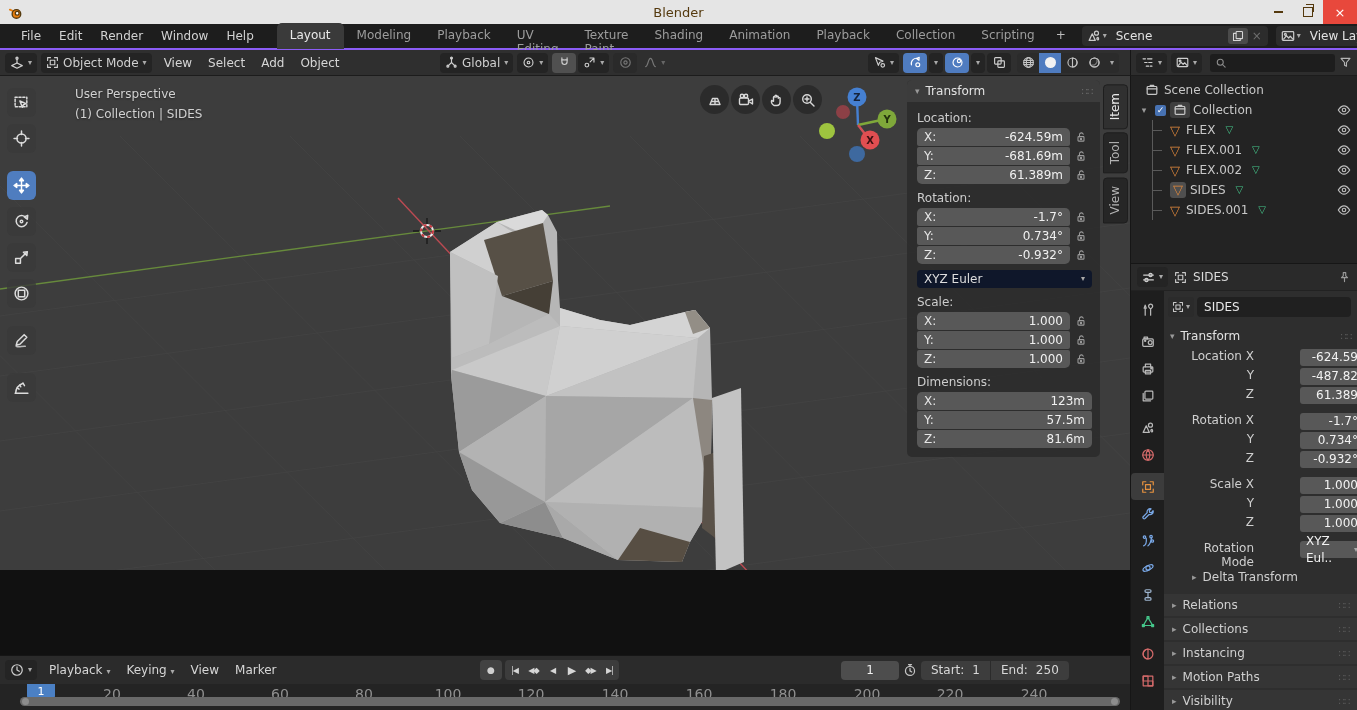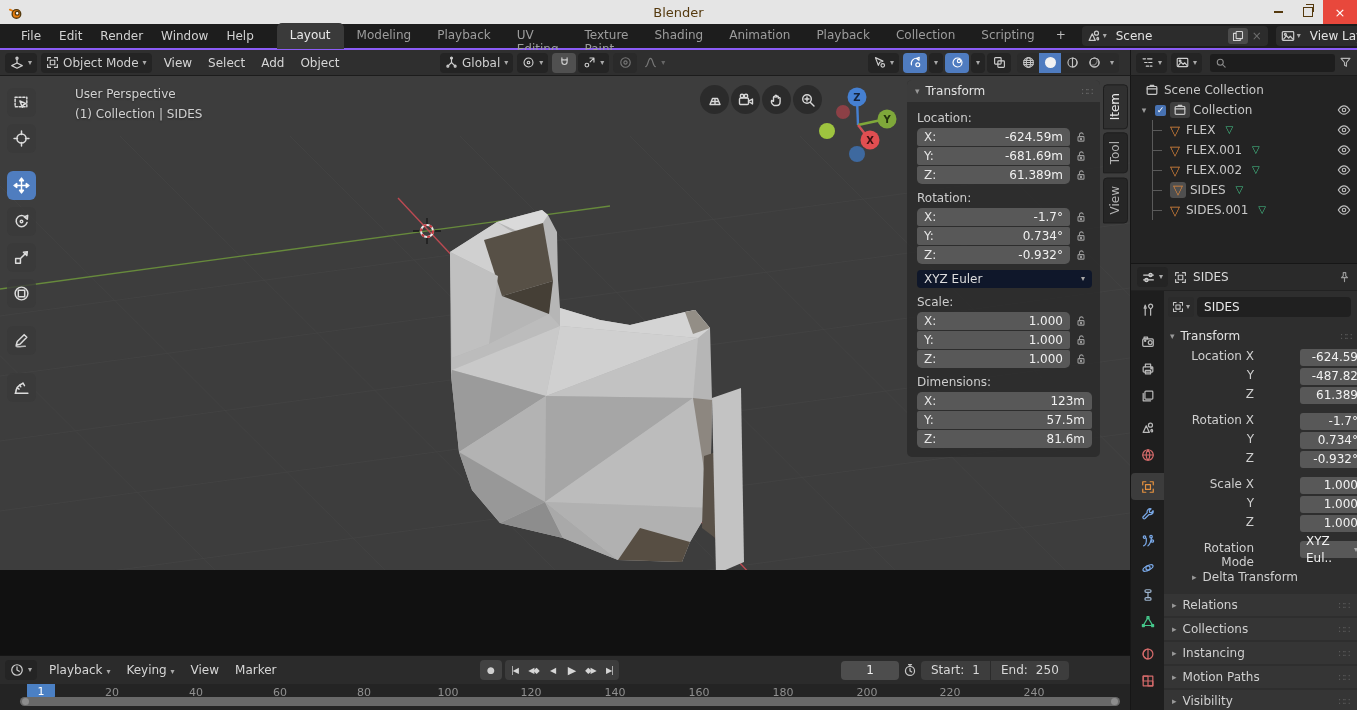--- a/index.html
+++ b/index.html
@@ -120,21 +120,21 @@
   .recbtn{width:22px;height:20px;background:#424242;border-radius:4px;display:flex;align-items:center;justify-content:center;color:#cfcfcf;font-size:9px;}
   .tgroup{display:flex;background:#3c3c3c;border-radius:4px;overflow:hidden;}
   .tbtn{width:19px;height:20px;display:flex;align-items:center;justify-content:center;color:#d6d6d6;font-size:8px;letter-spacing:-1px;}
   #framectl{position:absolute;left:841px;display:flex;align-items:center;gap:4px;}
   .framefield{width:58px;height:19px;background:#4d4d4d;border-radius:4px;text-align:center;line-height:19px;color:#f0f0f0;}
   .stopw{color:#c5c5c5;}
   .rangebox{height:19px;background:#3d3d3d;display:flex;align-items:center;gap:8px;padding:0 10px;color:#d8d8d8;}
   .rangebox.start{border-radius:4px 0 0 4px;margin-right:1px;}
   .rangebox.end{border-radius:0 4px 4px 0;}
   #tlruler{position:relative;height:27px;background:#242424;overflow:hidden;}
-  .rnum{position:absolute;top:2px;transform:translateX(-50%);color:#909090;font-size:11px;}
+  .rnum{position:absolute;top:2px;transform:translateX(-50%);color:#909090;font-size:14px;}
   #playhead{position:absolute;left:27px;top:0;width:28px;height:17px;background:#4b80c4;border-radius:0 0 5px 5px;color:#fff;text-align:center;font-size:11px;line-height:16px;}
   #tlscroll{position:absolute;left:20px;top:13px;width:1100px;height:9px;background:#696969;border-radius:5px;}
   #tlscroll::before,#tlscroll::after{content:"";position:absolute;top:1px;width:7px;height:7px;border-radius:50%;background:#8d8d8d;}
   #tlscroll::before{left:2px;} #tlscroll::after{right:2px;}
 </style>
 </head>
 <body>
 
 <svg width="0" height="0" style="position:absolute">
 <defs>

